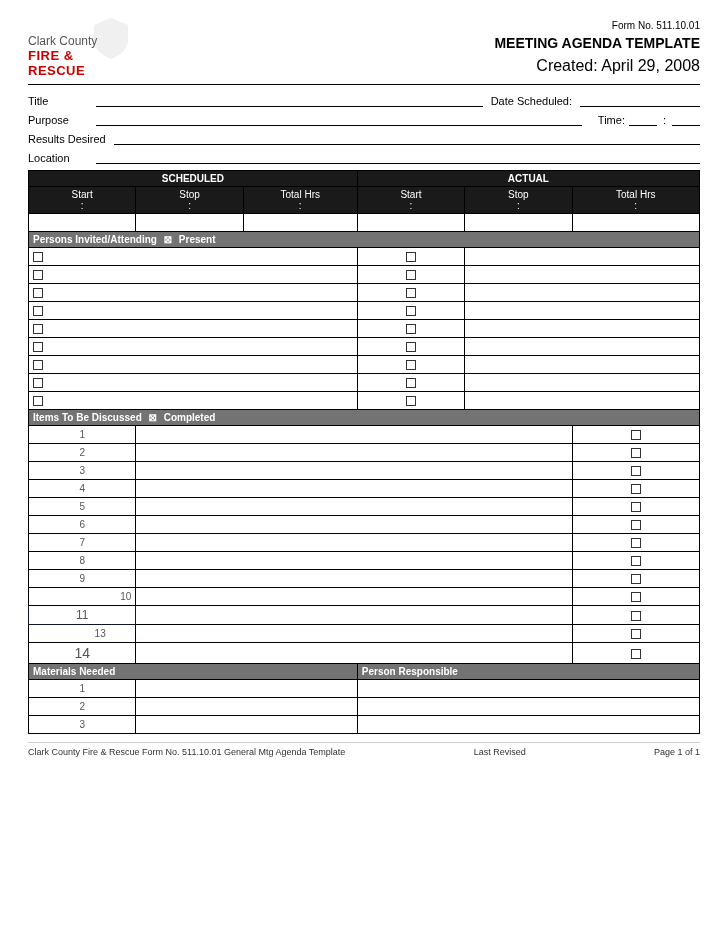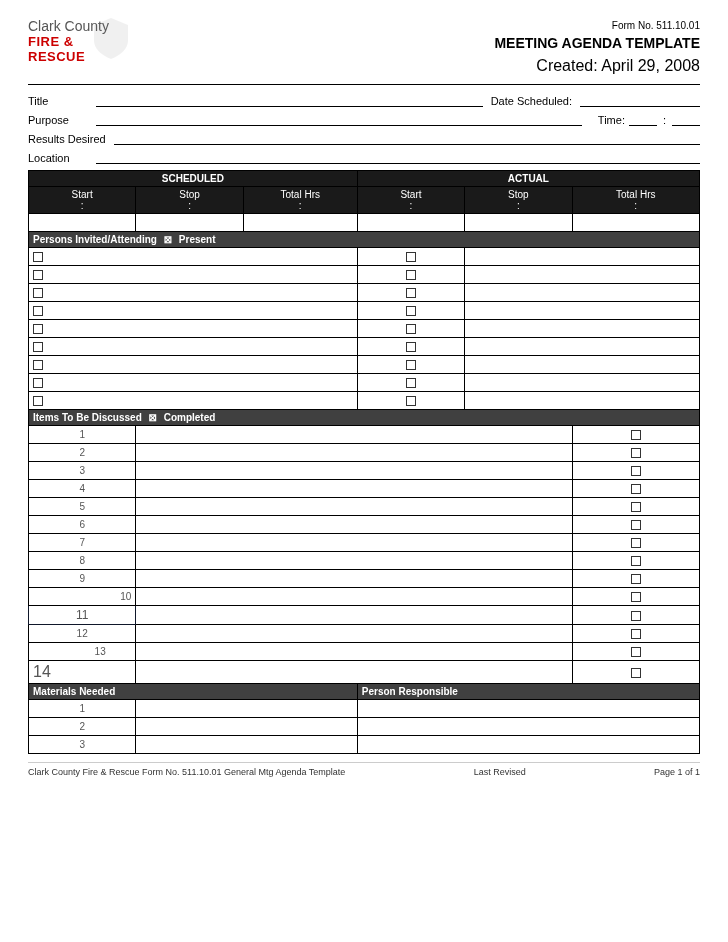--- a/index.html
+++ b/index.html
@@ -12,22 +12,23 @@
       padding: 18px 28px 10px 28px;
       color: #000;
     }
     .header-section {
       display: flex;
       justify-content: space-between;
       align-items: flex-start;
       margin-bottom: 6px;
     }
     .logo-text-clark {
-      font-size: 14px;
+      font-size: 12px;
       color: #555;
+      margin-top: 16px;
     }
     .logo-text-fire {
       font-size: 13px;
       font-weight: bold;
       color: #cc0000;
       letter-spacing: 0.5px;
     }
     .form-title {
       text-align: right;
       line-height: 1.5;
@@ -97,21 +98,21 @@
     }
     .col-header {
       background: #1a1a1a;
       color: #fff;
       text-align: center;
       font-size: 10px;
       font-weight: normal;
       padding: 2px 4px;
     }
     .dark-row {
-      background: #404040;
+      background: #737373;
       color: #fff;
       font-weight: bold;
       font-size: 11px;
       padding: 3px 6px;
     }
     .cb {
       display: inline-block;
       width: 10px;
       height: 10px;
       border: 1px solid #333;
@@ -421,35 +422,28 @@
       </td>
     </tr>
       <tr>
       <td style="border:1px solid #0f172a; width:22px; text-align:center; vertical-align:middle; font-size:12px; color:#555; height:18px;">11</td>
       <td colspan="4" style="border:1px solid #000; height:18px; padding:2px 4px;"></td>
       <td style="border:1px solid #000; width:22px; text-align:center; vertical-align:middle;">
         <span class="cb"></span>
       </td>
     </tr>
       <tr>
-      <td style="border:1px solid #000; width:22px; text-align:center; vertical-align:middle; font-size:10px; color:#555; height:18px;">12</td>
-      <td colspan="4" style="border:1px solid #000; height:18px; padding:2px 4px;"></td>
-      <td style="border:1px solid #000; width:22px; text-align:center; vertical-align:middle;">
-        <span class="cb"></span>
-      </td>
-    </tr>
-      <tr>
       <td style="border:1px solid #000; width:22px; text-align:center; vertical-align:middle; font-size:10px; color:#555; height:18px;padding-left:40px;">13</td>
       <td colspan="4" style="border:1px solid #000; height:18px; padding:2px 4px;"></td>
       <td style="border:1px solid #000; width:22px; text-align:center; vertical-align:middle;">
         <span class="cb"></span>
       </td>
     </tr>
       <tr>
-      <td style="border:1px solid #000; width:22px; text-align:left; vertical-align:middle; font-size:16px; color:#555; height:18px;">14</td>
+      <td style="border:1px solid #000; width:22px; text-align:center; vertical-align:middle; font-size:14px; color:#555; height:18px;">14</td>
       <td colspan="4" style="border:1px solid #000; height:18px; padding:2px 4px;"></td>
       <td style="border:1px solid #000; width:22px; text-align:center; vertical-align:middle;">
         <span class="cb"></span>
       </td>
     </tr>
     </tbody>
 
   <tbody>
     <tr>
       <td colspan="3" class="dark-row">

